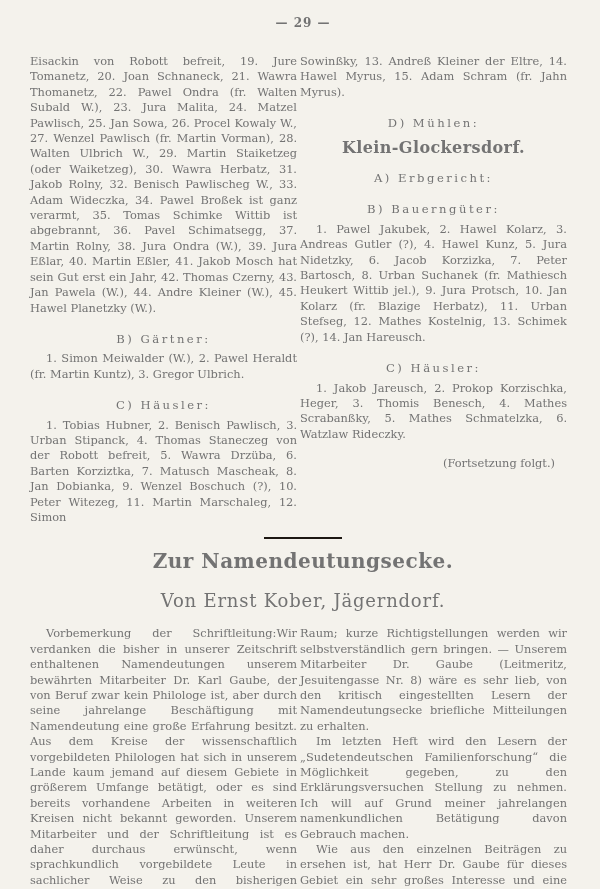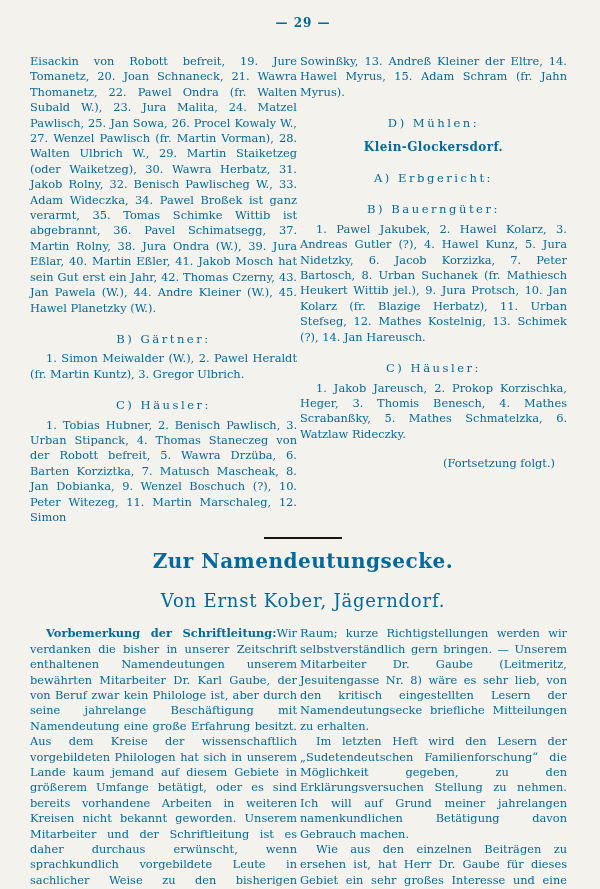--- a/index.html
+++ b/index.html
@@ -6,21 +6,21 @@
   body {
     width: 600px; height: 889px;
     background: #f4f2ec;
     overflow: hidden;
   }
   .page {
     box-sizing: border-box;
     width: 600px; height: 666px;
     padding: 16px 24px 0 30px;
     font-family: "DejaVu Serif", "Liberation Serif", serif;
-    color: #0369a1;
+    color: #737373;
   }
   .page-header {
     text-align: center;
     font-size: 12px;
     font-weight: bold;
     letter-spacing: 1px;
     margin-bottom: 24px;
   }
   .columns { display: flex; gap: 3px; }
   .col {
@@ -39,21 +39,21 @@
     text-indent: 0;
     font-weight: normal;
     font-size: 11.6px;
     letter-spacing: 2.5px;
     margin: 16px 0 4px 0;
   }
   .village {
     text-align: center;
     text-indent: 0;
     font-weight: bold;
-    font-size: 12px;
+    font-size: 16px;
     letter-spacing: 0.4px;
     margin: 8px 0 3px 0;
   }
   .continuation-note {
     text-align: right;
     padding-right: 12px;
     margin-top: 14px;
   }
   .divider {
     width: 78px;
@@ -67,21 +67,21 @@
     font-weight: bold;
     margin: 8px 0 17px 0;
     letter-spacing: 0.5px;
   }
   .byline {
     text-align: center;
     font-size: 18px;
     letter-spacing: 0.8px;
     margin-bottom: 15px;
   }
-  .lead-label { font-weight: bold; }
+  .lead-label { font-weight: normal; }
   .lower .col p + p { margin-top: 0; }
 </style>
 </head>
 <body>
 
 <div class="page">
 
   <div class="page-header">— 29 —</div>
 
   <div class="columns upper">

